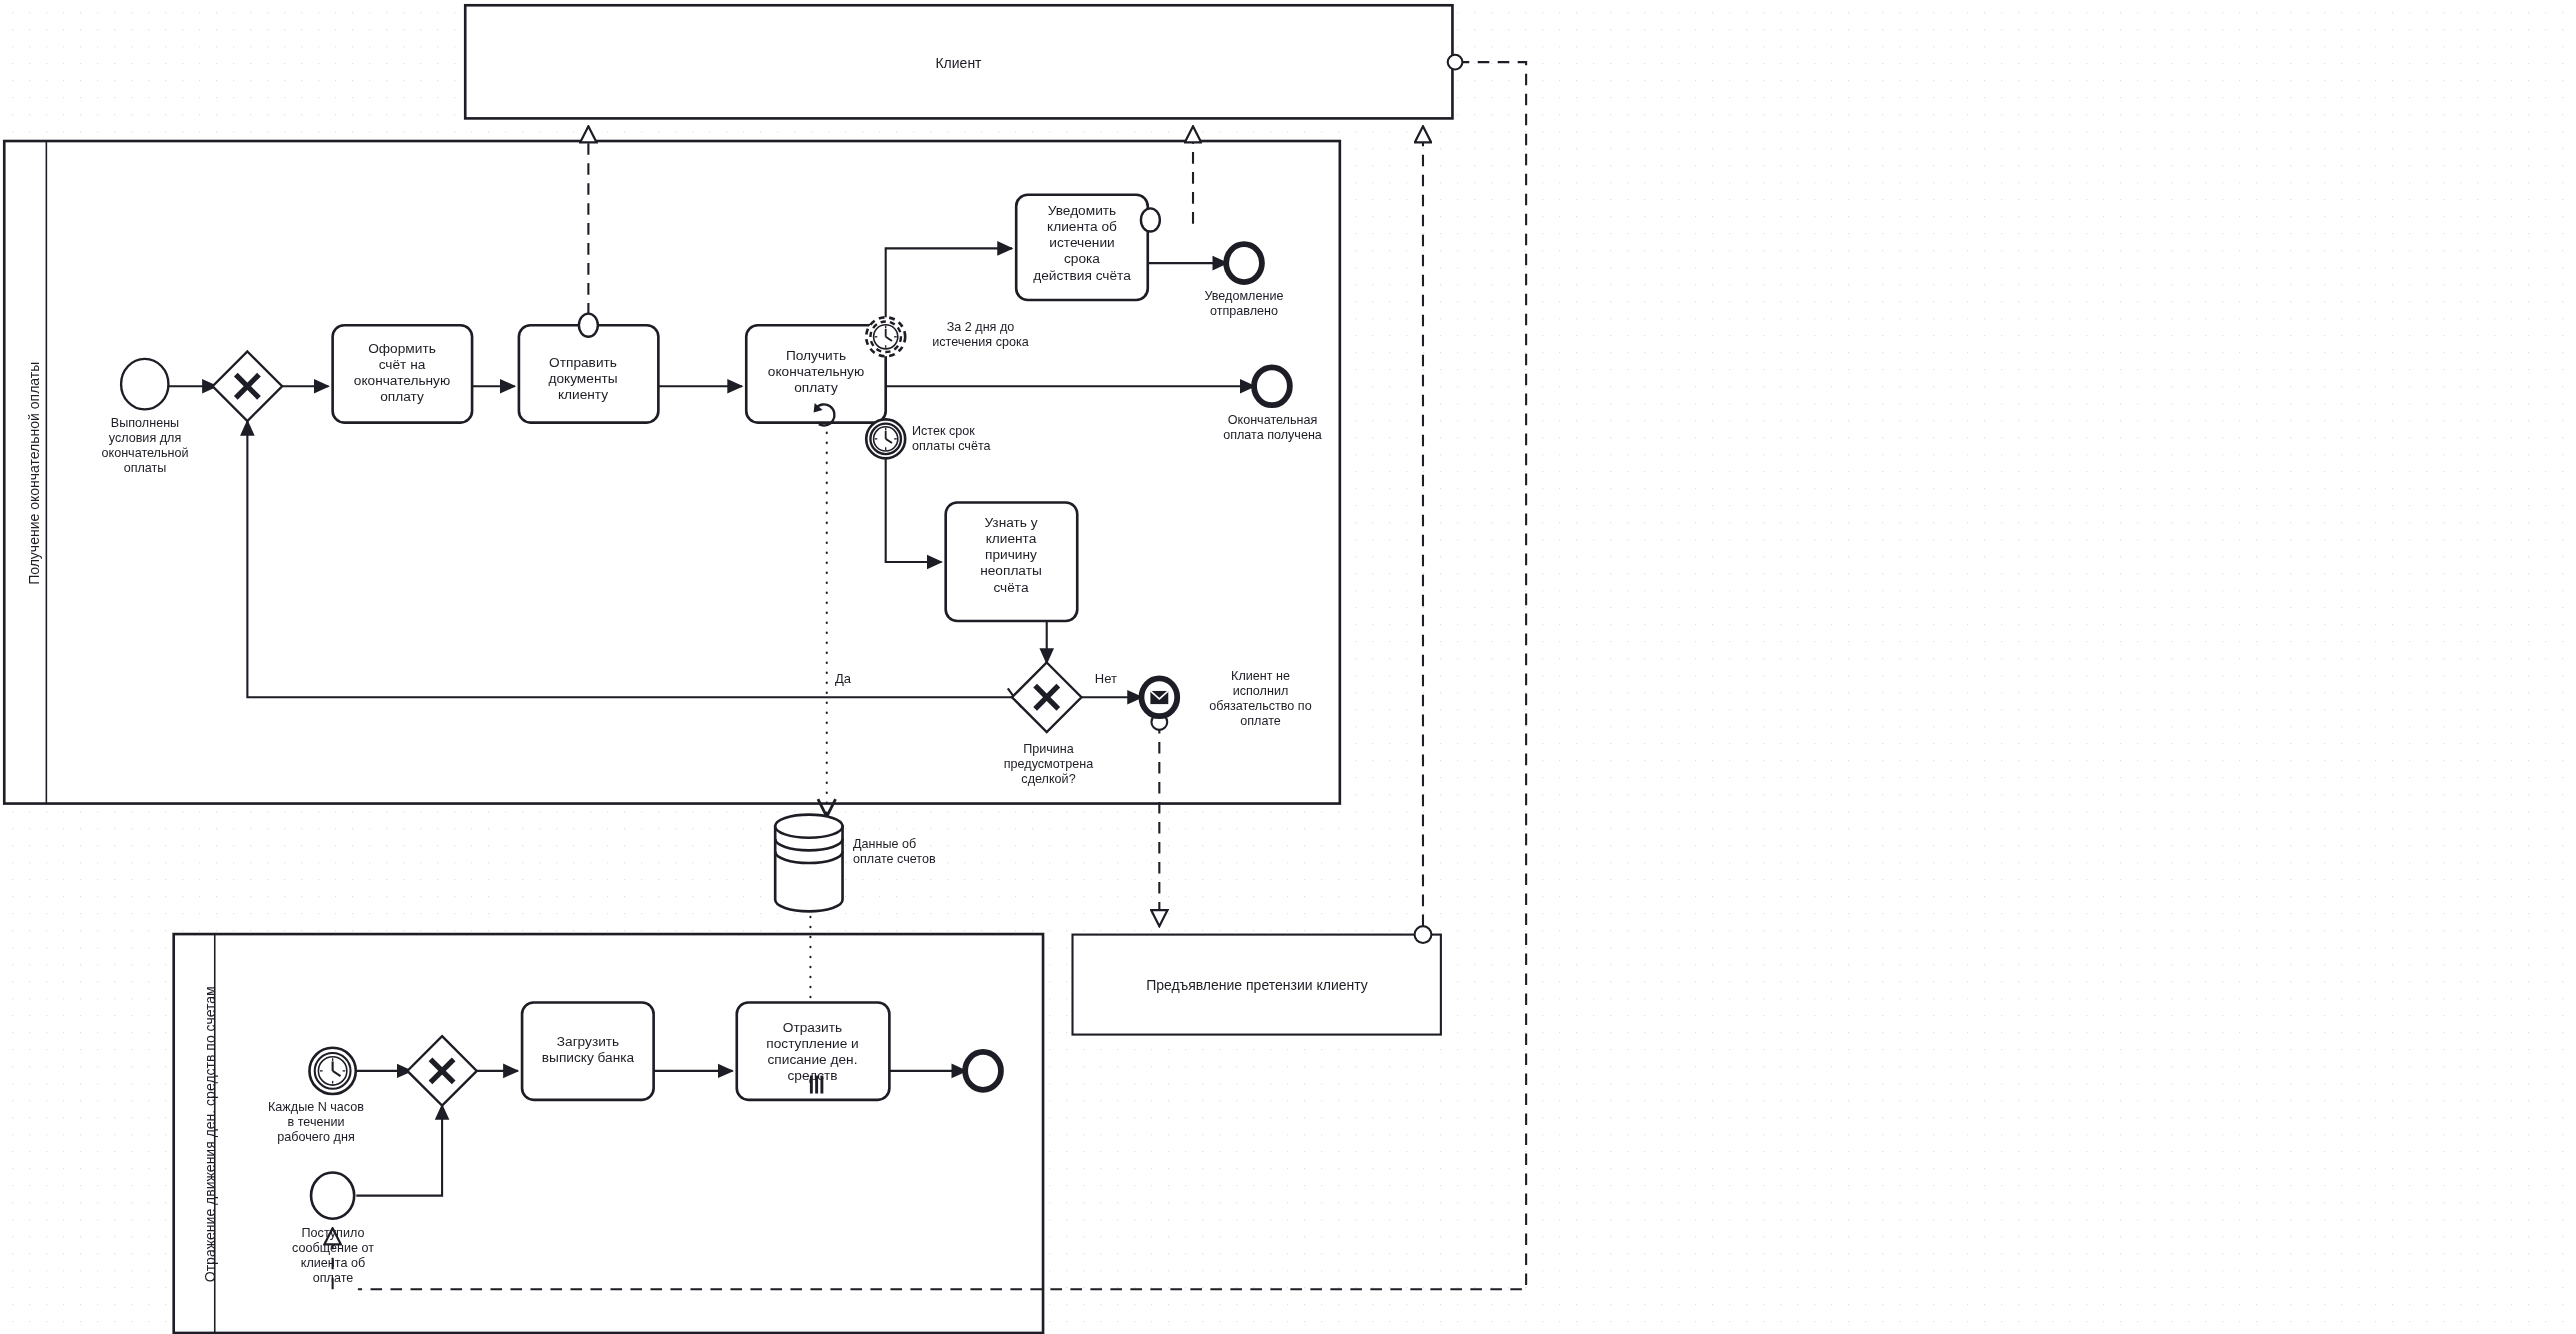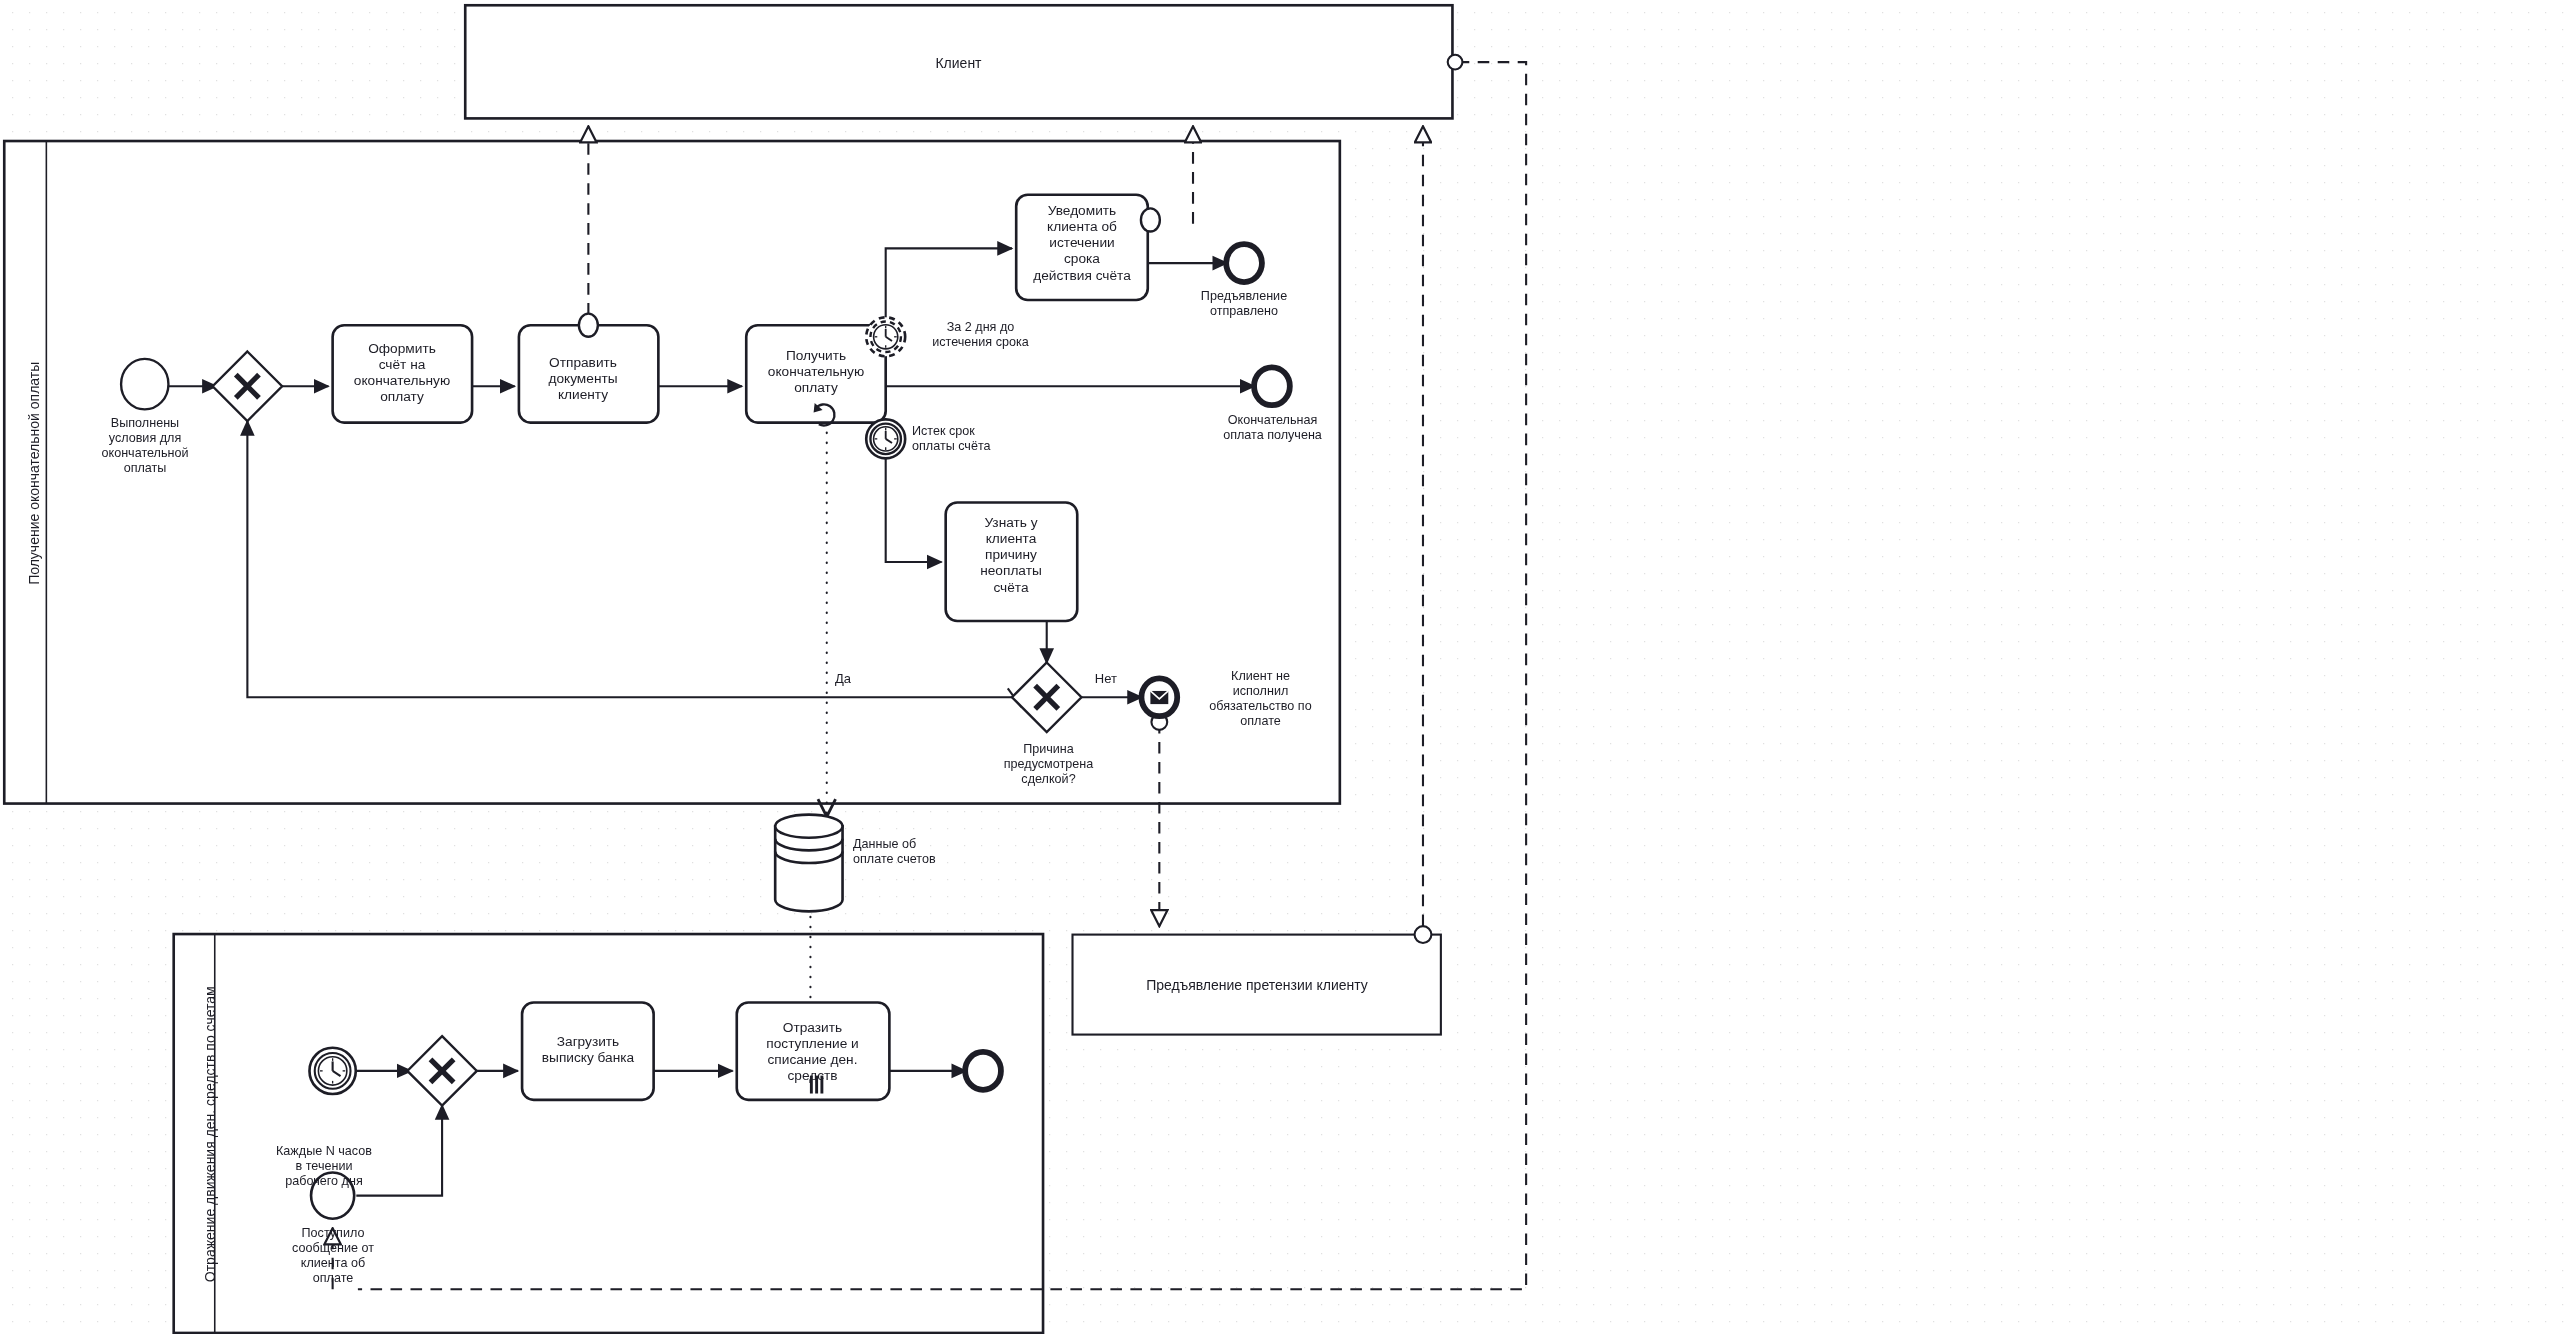--- a/index.html
+++ b/index.html
@@ -307,38 +307,38 @@
   <div class="lbl lbl-task" style="left:739px; top:1020px; width:147px;">Отразить
 поступление и
 списание ден.
 средств</div>
 
   <div class="lbl lbl-event" style="left:82px; top:416px; width:126px;">Выполнены
 условия для
 окончательной
 оплаты</div>
 
-  <div class="lbl lbl-event" style="left:1181px; top:289px; width:126px;">Предъявление
+  <div class="lbl lbl-event" style="left:1181px; top:289px; width:126px;">Уведомление
 отправлено</div>
 
   <div class="lbl lbl-event" style="left:1204px; top:413px; width:137px;">Окончательная
 оплата получена</div>
 
   <div class="lbl lbl-event" style="left:1187px; top:669px; width:147px;">Клиент не
 исполнил
 обязательство по
 оплате</div>
 
   <div class="lbl lbl-event" style="left:912px; top:320px; width:137px; text-align:center;">За 2 дня до
 истечения срока</div>
 
   <div class="lbl lbl-event" style="left:912px; top:424px; width:126px; text-align:left;">Истек срок
 оплаты счёта</div>
 
-  <div class="lbl lbl-event" style="left:240px; top:1100px; width:168px;margin-top:44px;">Каждые N часов
+  <div class="lbl lbl-event" style="left:232px; top:1100px; width:168px;">Каждые N часов
 в течении
 рабочего дня</div>
 
   <div class="lbl lbl-event" style="left:254px; top:1226px; width:158px;">Поступило
 сообщение от
 клиента об
 оплате</div>
 
   <div class="lbl lbl-event" style="left:976px; top:742px; width:145px;">Причина
 предусмотрена

